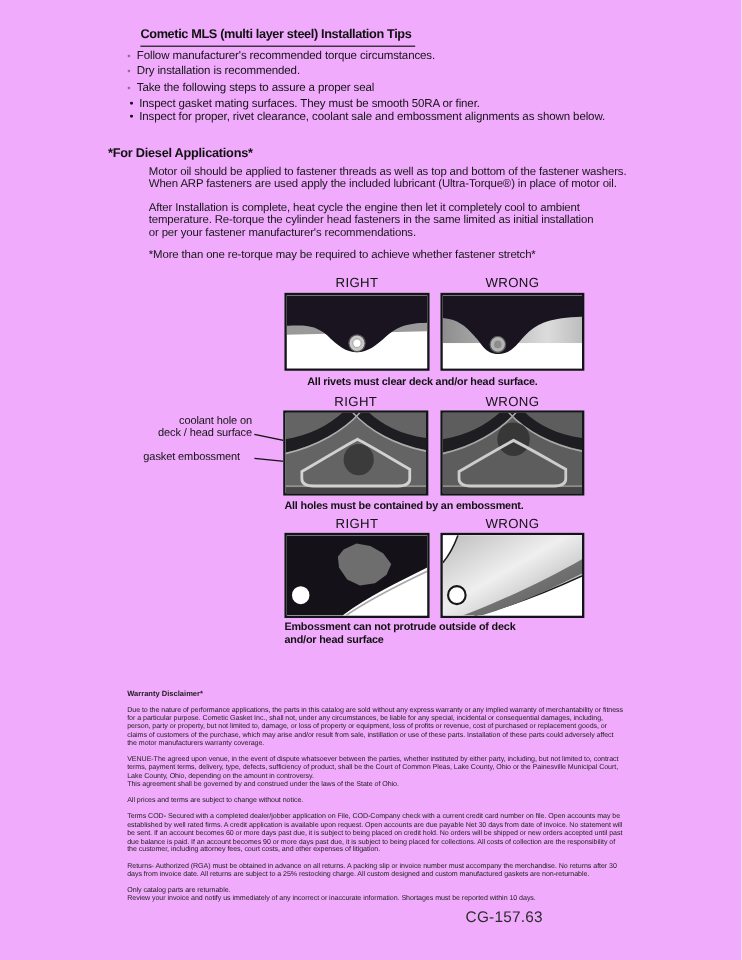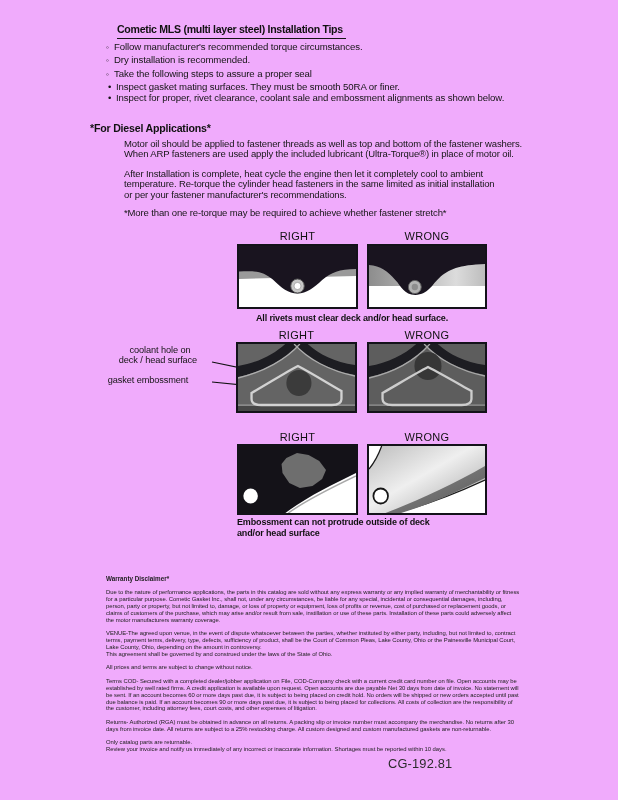--- a/index.html
+++ b/index.html
@@ -38,21 +38,21 @@
   .para1 { top: 139px; }
   .para2 { top: 169px; }
   .note  { top: 208px; }
 
   
   .fig-label { font-size: 11px; letter-spacing: 0.3px; text-align: center; color:#111; white-space: nowrap; }
   .panel { border: 2px solid #14121a; background: #fff; }
   .panel svg { display: block; width: 100%; height: 100%; }
   .caption { font-size: 9px; font-weight: bold; letter-spacing: -0.15px; color:#111; white-space: pre-line; line-height: 10.6px; }
 
-  .side-label { font-size: 9.2px; letter-spacing: -0.1px; text-align: center; color:#141414; white-space: nowrap; }
+  .side-label { font-size: 9.2px; letter-spacing: -0.1px; text-align: right; color:#141414; white-space: nowrap; }
 
   
   .warranty { left: 106px; top: 575px; width: 414px; color: #222; }
   .warranty h4 { font-size: 6.3px; letter-spacing: 0; margin-bottom: 7px; color:#1c1c1c; }
   .warranty p { font-size: 5.9px; line-height: 6.9px; letter-spacing: -0.04px;
                 margin-bottom: 6.6px; white-space: pre-line; }
 
   .footer-code { left: 388px; top: 756px; font-size: 12.8px; letter-spacing: 0.2px; color: #2b2b2b; }
 </style>
 </head>
@@ -141,20 +141,21 @@
       <path d="M0,22 C20,19 38,10 50,-1 L64,-1 C49,15 26,28 0,33 Z" fill="#1d1d22"></path>
       <path d="M120,21 C98,18 82,10 70,-1 L56,-1 C70,15 95,26 120,31 Z" fill="#1d1d22"></path>
       <path d="M0,34 C27,28 49,15 63,0" stroke="#a8a8a8" stroke-width="1.4" fill="none"></path>
       <path d="M120,32 C94,27 71,15 57,0" stroke="#a8a8a8" stroke-width="1.4" fill="none"></path>
       <rect x="0" y="60.5" width="120" height="1.2" fill="#959595"></rect>
       <rect x="0" y="62" width="120" height="5" fill="#454545"></rect>
       <circle cx="61" cy="22" r="14" fill="#373737"></circle>
       <path d="M14,55 L14,49 C32,39 49,29 61,23 C75,30 93,40 106,47 L106,55 C106,59 102,61 96,61 H24 C18,61 14,59 14,55 Z" stroke="#cdcdcd" stroke-width="2.4" fill="none"></path>
     </svg>
   </div>
+  <div class="abs caption" style="left:237px; top:416px;">All holes must be contained by an embossment.</div>
 
   <div class="abs fig-label" style="left:237px; top:431px; width:121px;">RIGHT</div>
   <div class="abs fig-label" style="left:367px; top:431px; width:120px;">WRONG</div>
 
   <div class="abs panel" style="left:237px; top:444px; width:121px; height:71px;">
     <svg viewBox="0 0 121 67" preserveAspectRatio="none">
       <rect x="0" y="0" width="121" height="67" fill="#ffffff"></rect>
       <path d="M0,0 H121 V27 C96,39 70,51 48,67 H0 Z" fill="#141218"></path>
       <path d="M121,30 C95,42 70,54 51,67" stroke="#a8a8a8" stroke-width="1.5" fill="none"></path>
       <polygon points="49,12 60,7 72,9 83,15 90,24 86,33 76,40 63,42 52,37 45,27 44,18" fill="#6e6e6e"></polygon>
@@ -190,15 +191,15 @@
     <p>Due to the nature of performance applications, the parts in this catalog are sold without any express warranty or any implied warranty of merchantability or fitness for a particular purpose.  Cometic Gasket Inc., shall not, under any circumstances, be liable for any special, incidental or consequential damages, including, person, party or property, but not limited to, damage, or loss of property or equipment, loss of profits or revenue, cost of purchased or replacement goods, or claims of customers of the purchase, which may arise and/or result from sale, instillation or use of these parts.  Installation of these parts could adversely affect the motor manufacturers warranty coverage.</p>
     <p>VENUE-The agreed upon venue, in the event of dispute whatsoever between the parties, whether instituted by either party, including, but not limited to, contract terms, payment terms, delivery, type, defects, sufficiency of product, shall be the Court of Common Pleas, Lake County, Ohio or the Painesville Municipal Court, Lake County, Ohio, depending on the amount in controversy.
 This agreement shall be governed by and construed under the laws of the State of Ohio.</p>
     <p>All prices and terms are subject to change without notice.</p>
     <p>Terms COD- Secured with a completed dealer/jobber application on File, COD-Company check with a current credit card number on file.  Open accounts may be established by well rated firms.  A credit application is available upon request.  Open accounts are due payable Net 30 days from date of invoice.  No statement will be sent.  If an account becomes 60 or more days past due, it is subject to being placed on credit hold.  No orders will be shipped or new orders accepted until past due balance is paid.  If an account becomes 90 or more days past due, it is subject to being placed for collections.  All costs of collection are the responsibility of the customer, including attorney fees, court costs, and other expenses of litigation.</p>
     <p>Returns- Authorized (RGA) must be obtained in advance on all returns.  A packing slip or invoice number must accompany the merchandise.  No returns after 30 days from invoice date.  All returns are subject to a 25% restocking charge.  All custom designed and custom manufactured gaskets are non-returnable.</p>
     <p>Only catalog parts are returnable.
 Review your invoice and notify us immediately of any incorrect or inaccurate information.  Shortages must be reported within 10 days.</p>
   </div>
 
-  <div class="abs footer-code">CG-192.81</div>
+  <div class="abs footer-code">CG-157.63</div>
 
 </div>
 
 </body></html>

